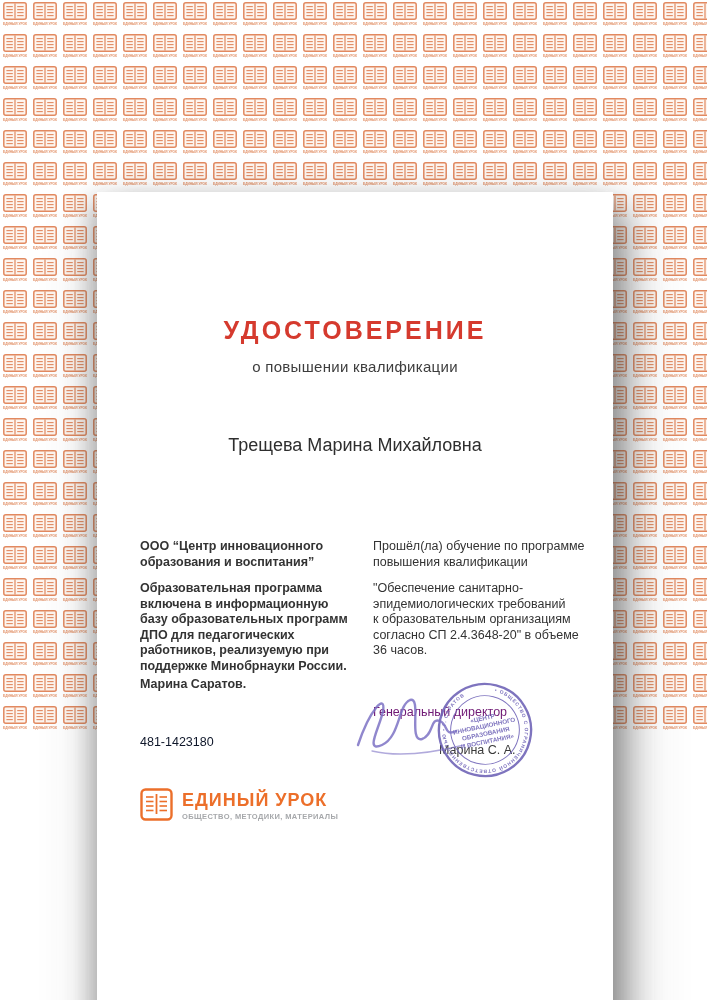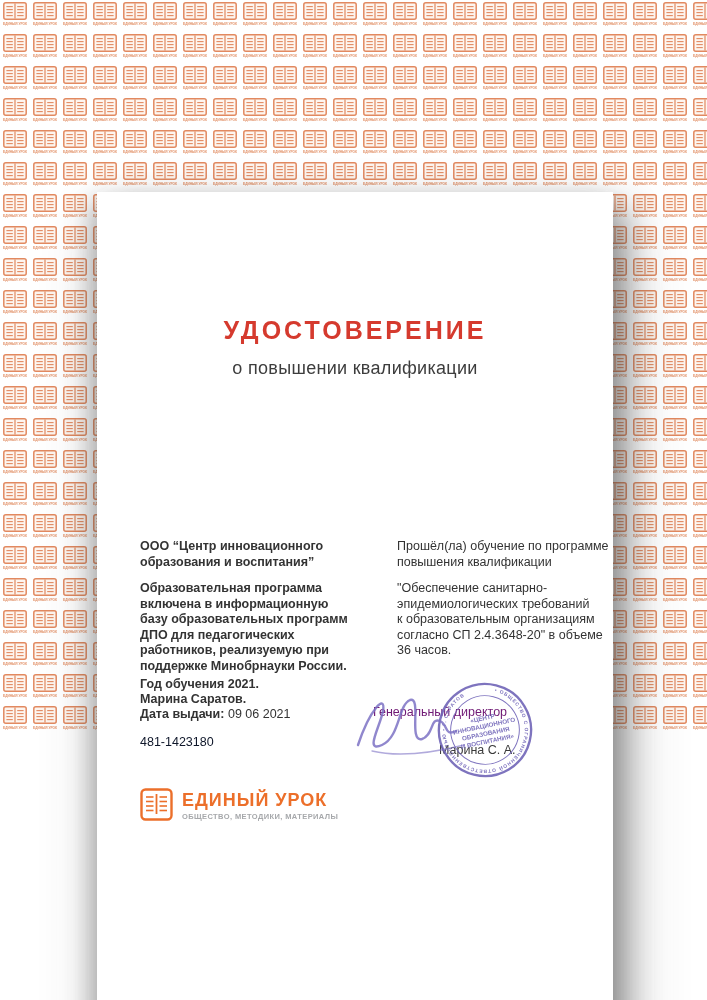--- a/index.html
+++ b/index.html
@@ -16,30 +16,30 @@
     box-shadow:14px 16px 30px rgba(60,60,60,.42),
                -8px 10px 22px rgba(60,60,60,.25),
                10px 34px 60px rgba(60,60,60,.30);
   }
   .title{
     position:absolute;top:124px;left:0;width:100%;text-align:center;
     font-size:25px;font-weight:bold;letter-spacing:3px;color:#d53a2e;
   }
   .subtitle{
     position:absolute;top:166px;left:0;width:100%;text-align:center;
-    font-size:18px;color:#3d3d3d;letter-spacing:.3px;
+    font-size:15px;color:#3d3d3d;letter-spacing:.3px;
   }
   .name{
     position:absolute;top:243px;left:0;width:100%;text-align:center;
     font-size:18px;color:#2e2e2e;
   }
   .blk{position:absolute;font-size:12.5px;line-height:15.6px;color:#333;white-space:pre-line;margin:0;}
   .bold{font-weight:bold;}
   .col-l{left:43px;width:222px;}
-  .col-r{left:276px;width:228px;margin-left:24px;}
+  .col-r{left:276px;width:228px;}
   .org{top:347px;}
   .program{top:389px;}
   .yearblk{top:485px;line-height:14px;white-space:normal;}
   .yearblk div{margin:0 0 1px 0;}
   .datespan{font-weight:normal;}
   .number{top:543px;font-weight:normal;color:#0f172a;}
   .passed{top:347px;}
   .course{top:389px;}
   .director{top:513px;left:276px;position:absolute;font-size:12.5px;color:#701a75;z-index:2;}
   .abramov{top:551px;left:342px;position:absolute;font-size:12.5px;color:#3a3a3a;z-index:2;}
@@ -73,33 +73,32 @@
       <text x="12" y="23" font-size="3.2" text-anchor="middle" fill="#e29066" font-weight="bold">ЕДИНЫЙ УРОК</text>
     </pattern>
   </defs>
   <rect width="707" height="731" fill="url(#bk)"></rect>
 </svg>
 
 <div class="card">
 
   <div class="title">УДОСТОВЕРЕНИЕ</div>
   <div class="subtitle">о повышении квалификации</div>
+  <div class="name">Трещева Марина Михайловна</div>
 
   <p class="blk bold col-l org">ООО “Центр инновационного
 образования и воспитания”</p>
   <p class="blk bold col-l program">Образовательная программа
 включена в информационную
 базу образовательных программ
 ДПО для педагогических
 работников, реализуемую при
 поддержке Минобрнауки России.</p>
   <div class="blk bold col-l yearblk">
-    <div>Год обучения 2021.</div>
     <div>Марина Саратов.</div>
-    <div><span>Дата выдачи:</span><span class="datespan"> 09 06 2021</span></div>
   </div>
   <p class="blk col-l number">481-1423180</p>
 
   <p class="blk col-r passed">Прошёл(ла) обучение по программе
 повышения квалификации</p>
   <p class="blk col-r course">"Обеспечение санитарно-
 эпидемиологических требований
 к образовательным организациям
 согласно СП 2.4.3648-20" в объеме
 36 часов.</p>

